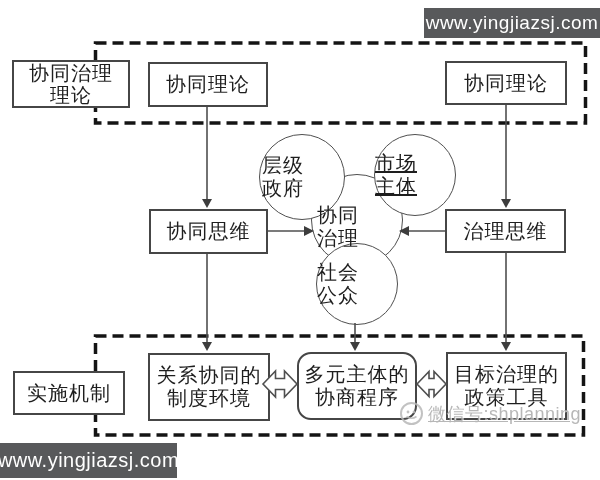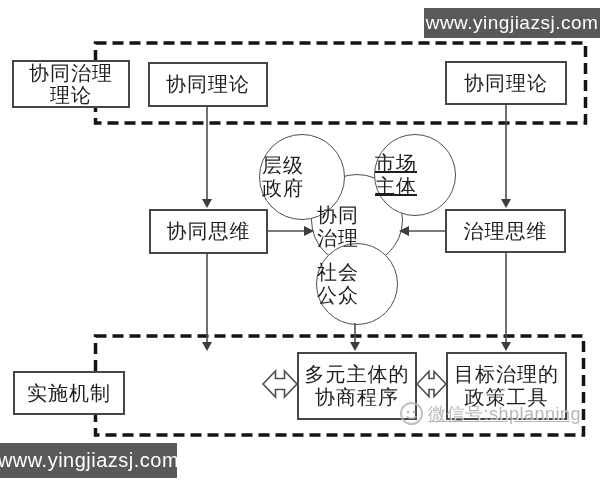--- a/index.html
+++ b/index.html
@@ -27,21 +27,21 @@
     color:#1e1e1e;font-size:20px;line-height:23px;letter-spacing:1px;
     text-align:center;box-sizing:border-box;z-index:3;
   }
   .n-theory-label{left:12px;top:60px;width:118px;height:48px;line-height:22px;}
   .n-xietong-lilun{left:148px;top:62px;width:120px;height:45px;}
   .n-zhili-lilun{left:445px;top:61px;width:122px;height:44px;}
   .n-xietong-siwei{left:149px;top:209px;width:119px;height:45px;}
   .n-zhili-siwei{left:445px;top:209px;width:121px;height:44px;}
   .n-shishi-jizhi{left:13px;top:371px;width:112px;height:44px;}
   .n-guanxi{left:148px;top:353px;width:122px;height:68px;}
-  .n-duoyuan{left:297px;top:352px;width:120px;height:68px;}
+  .n-duoyuan{left:297px;top:352px;width:120px;height:68px;border-radius:14px;}
   .n-mubiao{left:446px;top:352px;width:121px;height:68px;}
   
   .circle{
     position:absolute;background:#ffffff;border:1.6px solid #4f4f4f;
     border-radius:50%;box-sizing:border-box;z-index:1;
   }
   .c-center{left:311px;top:174px;width:92px;height:92px;}
   .c-gov{left:259px;top:134px;width:86px;height:86px;}
   .c-market{left:374px;top:134px;width:82px;height:82px;}
   .c-public{left:316px;top:243px;width:82px;height:82px;}
@@ -110,20 +110,24 @@
   </div>
   <div class="node n-xietong-siwei">
     <span>协同思维</span>
   </div>
   <div class="node n-zhili-siwei">
     <span>治理思维</span>
   </div>
   <div class="node n-shishi-jizhi">
     <span>实施机制</span>
   </div>
+  <div class="node n-guanxi">
+    <span>关系协同的</span>
+    <span>制度环境</span>
+  </div>
   <div class="node n-duoyuan">
     <span>多元主体的</span>
     <span>协商程序</span>
   </div>
   <div class="node n-mubiao">
     <span>目标治理的</span>
     <span>政策工具</span>
   </div>
 
   <svg class="layer" width="600" height="480" style="z-index:4">

